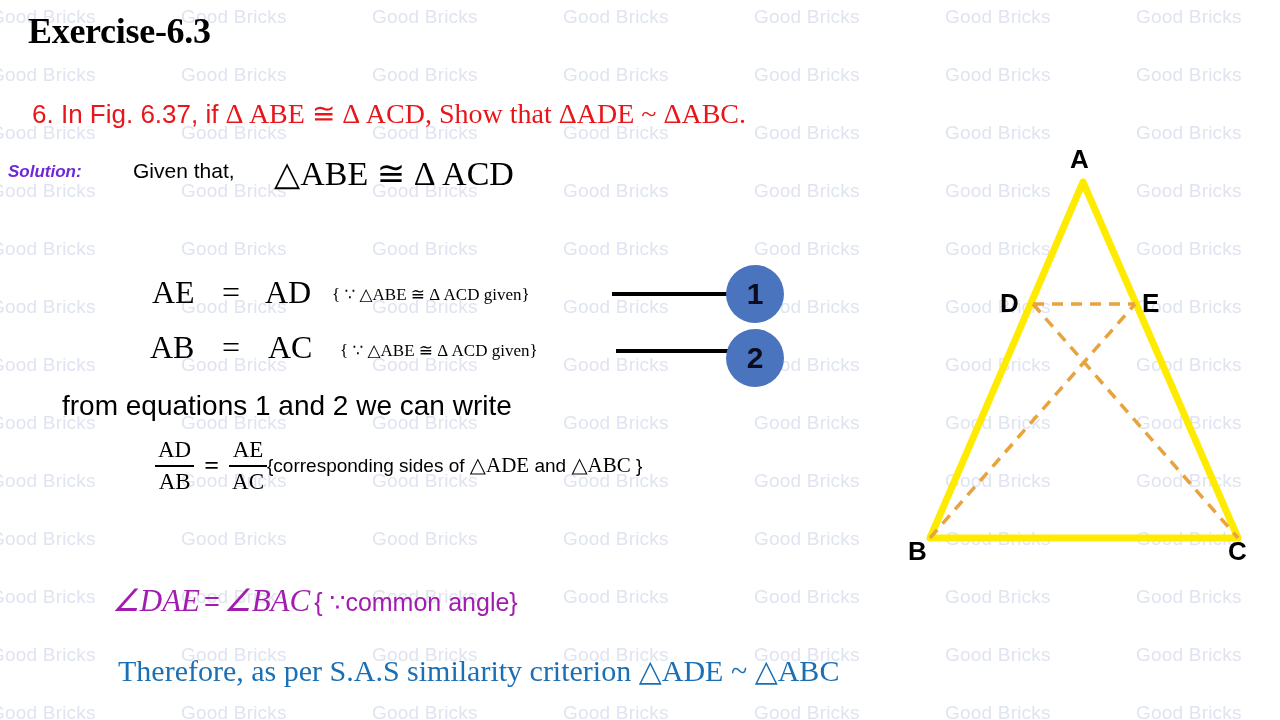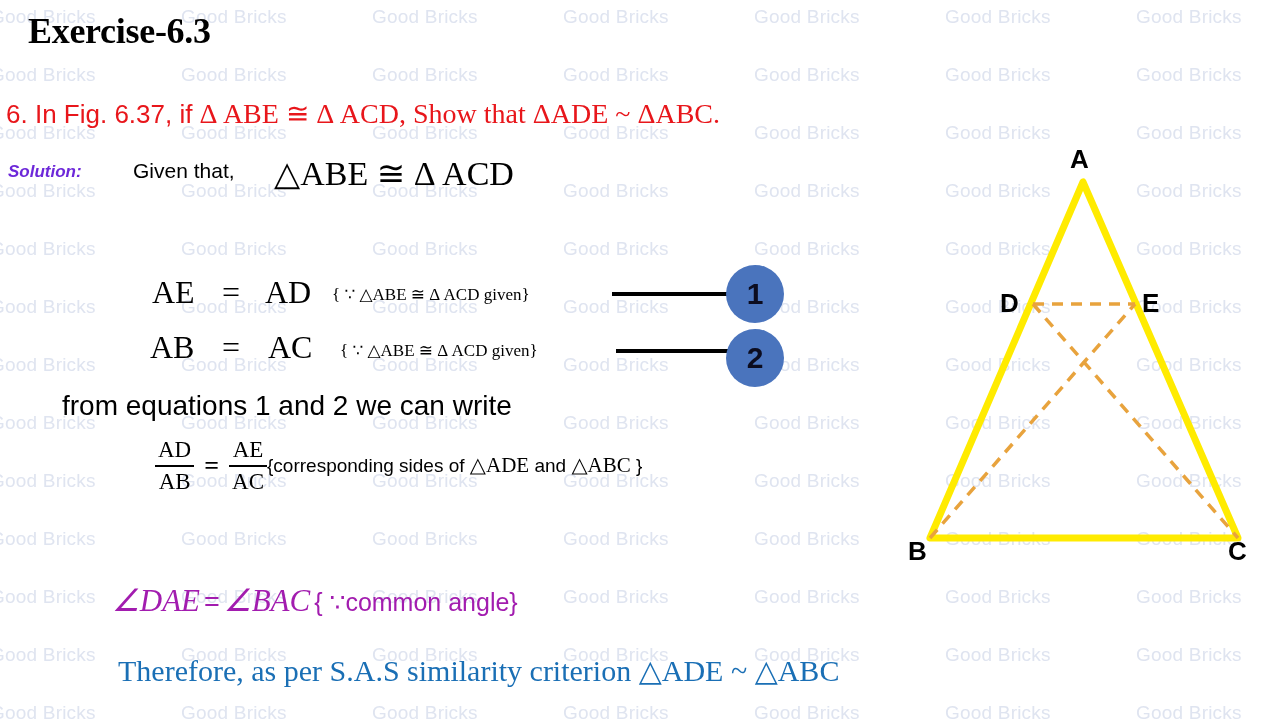--- a/index.html
+++ b/index.html
@@ -50,21 +50,21 @@
     color: #000000;
     letter-spacing: -0.3px;
   }
   #subtitle {
     left: 29px; top: 60px;
     font-family: "Liberation Serif", serif;
     font-size: 25px;
     color: #111111;
   }
   #question-line {
-    left: 6px; top: 97px;
+    left: 32px; top: 97px;
     color: #e8161b;
     font-size: 28px;
     font-family: "Liberation Serif", serif;
     white-space: nowrap;
     text-align: right;
   }
   #question-line .sans {
     font-family: "Liberation Sans", sans-serif;
     font-size: 26px;
   }

